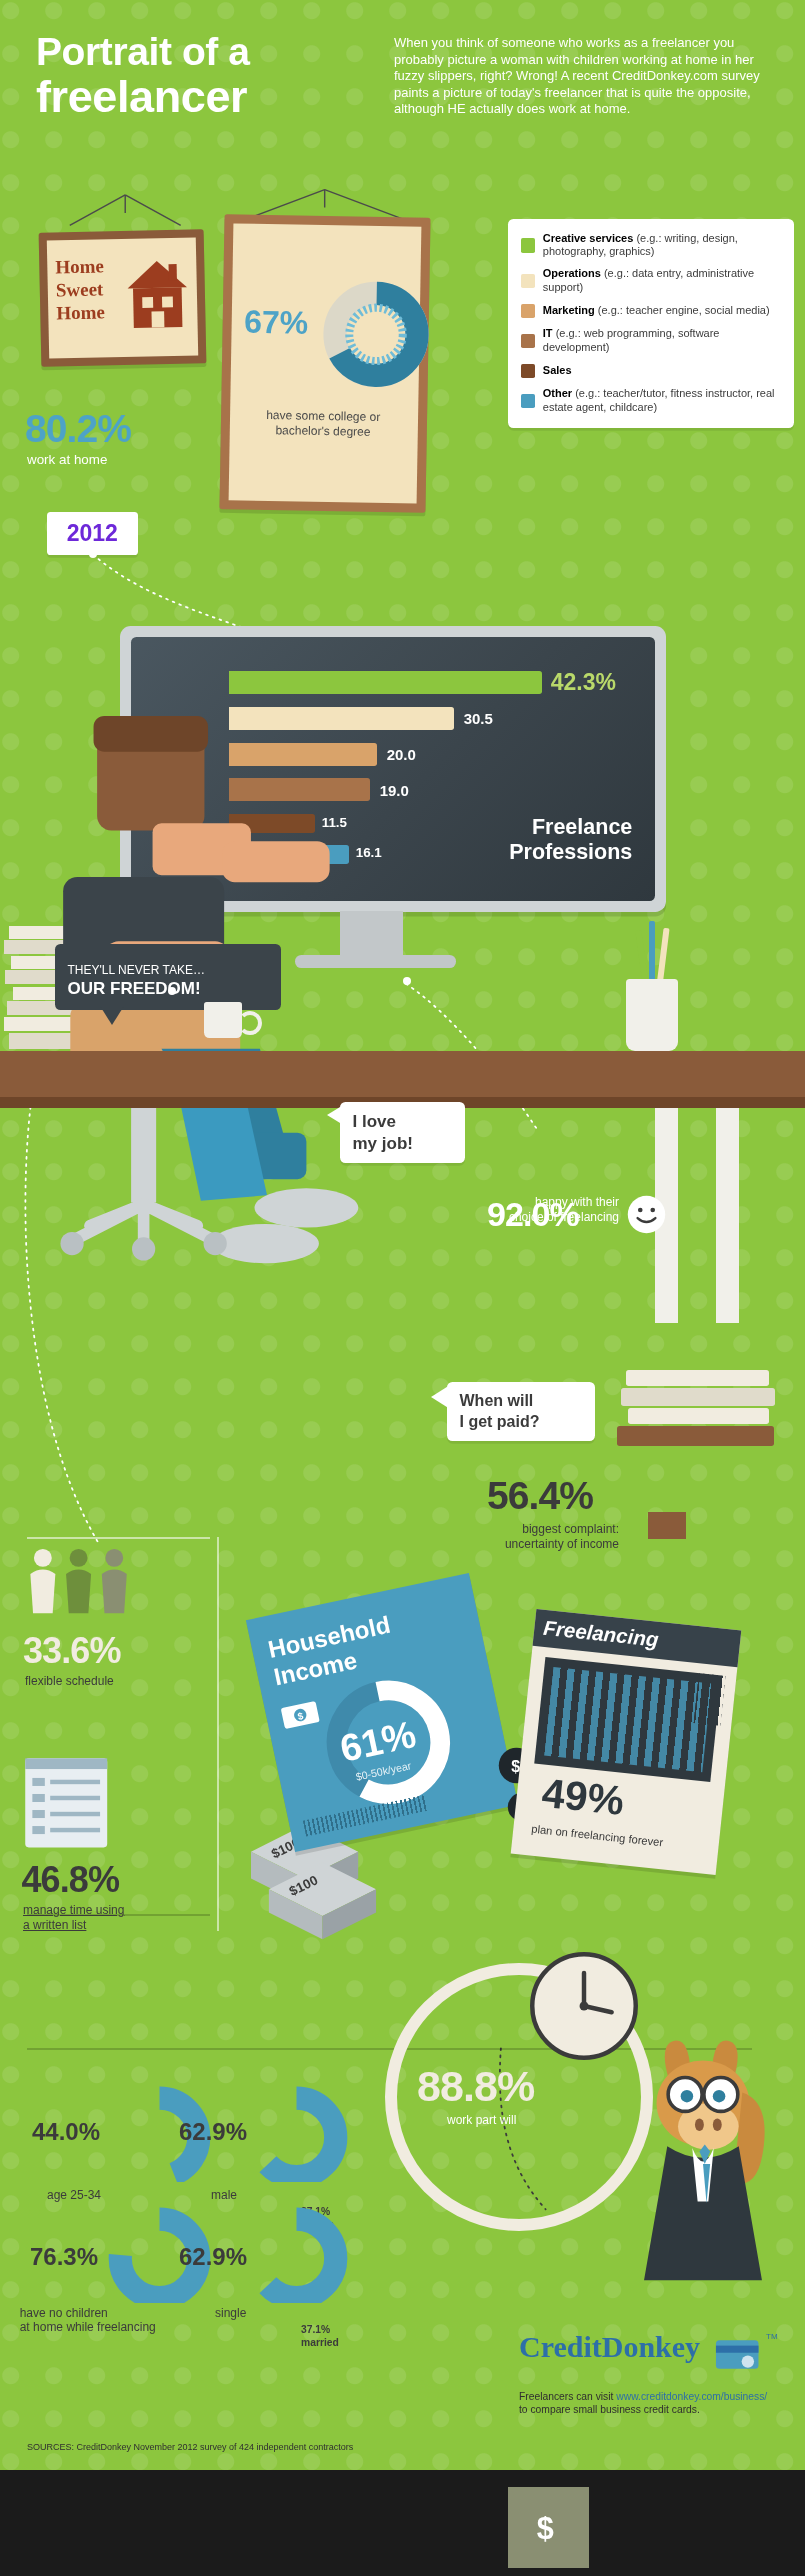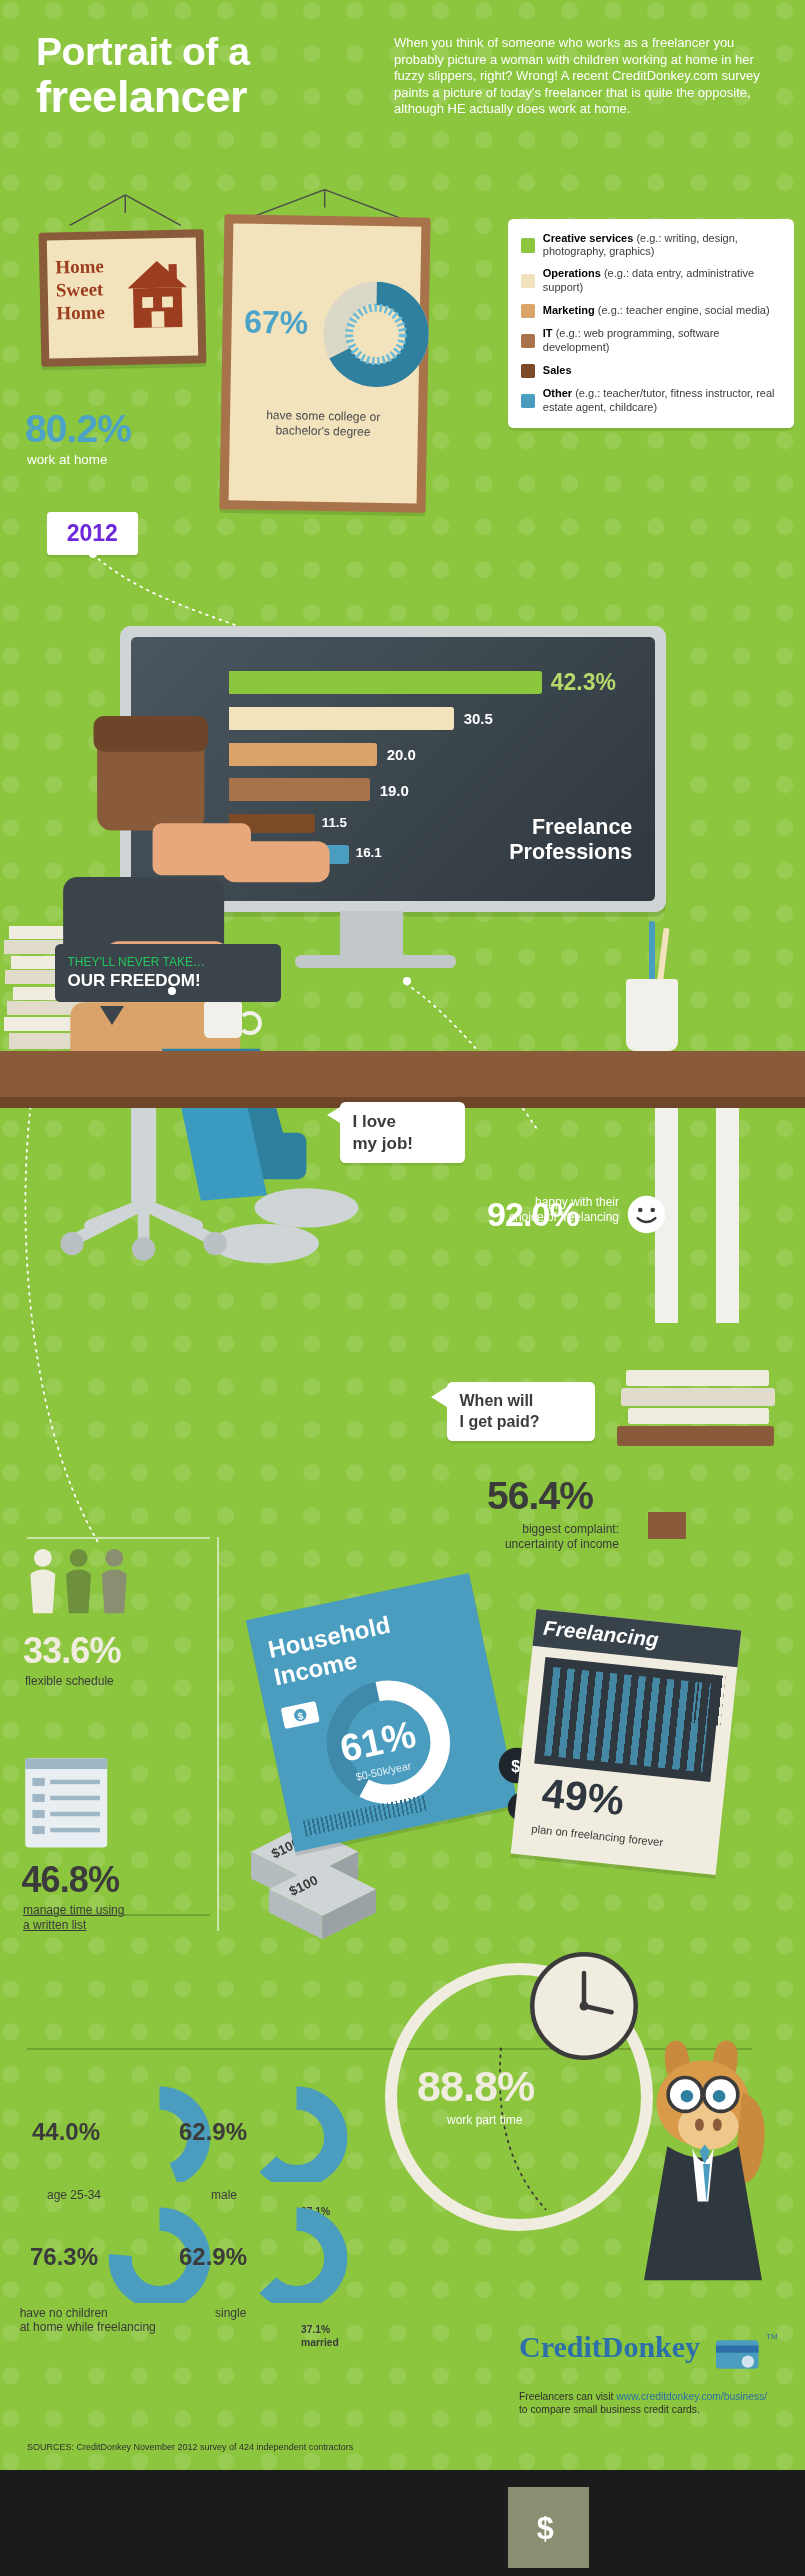--- a/index.html
+++ b/index.html
@@ -105,21 +105,21 @@
   
   .bub{
     position:absolute;background:#fff;border-radius:5.4px;padding:9px 12.5px;
     color:#3b3b3b;box-shadow:0 2.7px 0 rgba(0,0,0,.08);
   }
   
   .darkbub{
     position:absolute;left:55px;top:944px;width:201px;
     background:#3b444a;border-radius:5.4px;padding:10.7px 12.5px;color:#fff;
   }
-  .darkbub .l1{font-size:12px;color:#22c55e;}
+  .darkbub .l1{font-size:12px;color:#ffffff;margin-top:8px;}
   .darkbub .l2{font-size:17px;font-weight:bold;margin-top:2.7px;}
   
   .stat-big{color:#fff;font-weight:bold;letter-spacing:-0.9px;}
   .stat-cap{color:#fff;font-size:12px;line-height:15px;}
   .dk{color:#3b3b3b;}
   
   .dot{position:absolute;width:8px;height:8px;border-radius:50%;background:#fff;}
   svg.conn{position:absolute;left:0;top:0;width:805px;height:2576px;pointer-events:none;}
   
   .hic{
@@ -463,21 +463,21 @@
   </div>
 
   <div class="clockring"></div>
   <svg style="position:absolute;left:526px;top:1948px;" width="116" height="116" viewBox="0 0 130 130">
     <circle cx="65" cy="65" r="58" fill="#f1ece0" stroke="#3b3b3b" stroke-width="5"></circle>
     <line x1="65" y1="65" x2="65" y2="28" stroke="#3b3b3b" stroke-width="5" stroke-linecap="round"></line>
     <line x1="65" y1="65" x2="96" y2="72" stroke="#3b3b3b" stroke-width="5" stroke-linecap="round"></line>
     <circle cx="65" cy="65" r="5" fill="#3b3b3b"></circle>
   </svg>
   <div class="stat-big" style="position:absolute;left:417px;top:2062px;font-size:43px;color:#f1ece0;">88.8%</div>
-  <div style="position:absolute;left:447px;top:2113px;font-size:12px;color:#ffffff;">work part time</div>
+  <div style="position:absolute;left:447px;top:2113px;font-size:12px;color:#ffffff;">work part will</div>
 
   <svg style="position:absolute;left:626px;top:2039px;" width="179" height="268" viewBox="0 0 200 300">
     <path d="M48,46 q-12,-40 6,-44 q16,-3 18,34 z" fill="#c98a3e"></path>
     <path d="M120,46 q12,-40 -6,-44 q-16,-3 -18,34 z" fill="#c98a3e"></path>
     <ellipse cx="86" cy="72" rx="52" ry="48" fill="#d99a4a"></ellipse>
     <ellipse cx="92" cy="98" rx="34" ry="26" fill="#f0c78a"></ellipse>
     <ellipse cx="82" cy="96" rx="5" ry="7" fill="#8a5b3a"></ellipse>
     <ellipse cx="102" cy="96" rx="5" ry="7" fill="#8a5b3a"></ellipse>
     <circle cx="66" cy="62" r="19" fill="#fff" stroke="#3b3b3b" stroke-width="4"></circle>
     <circle cx="106" cy="62" r="19" fill="#fff" stroke="#3b3b3b" stroke-width="4"></circle>

